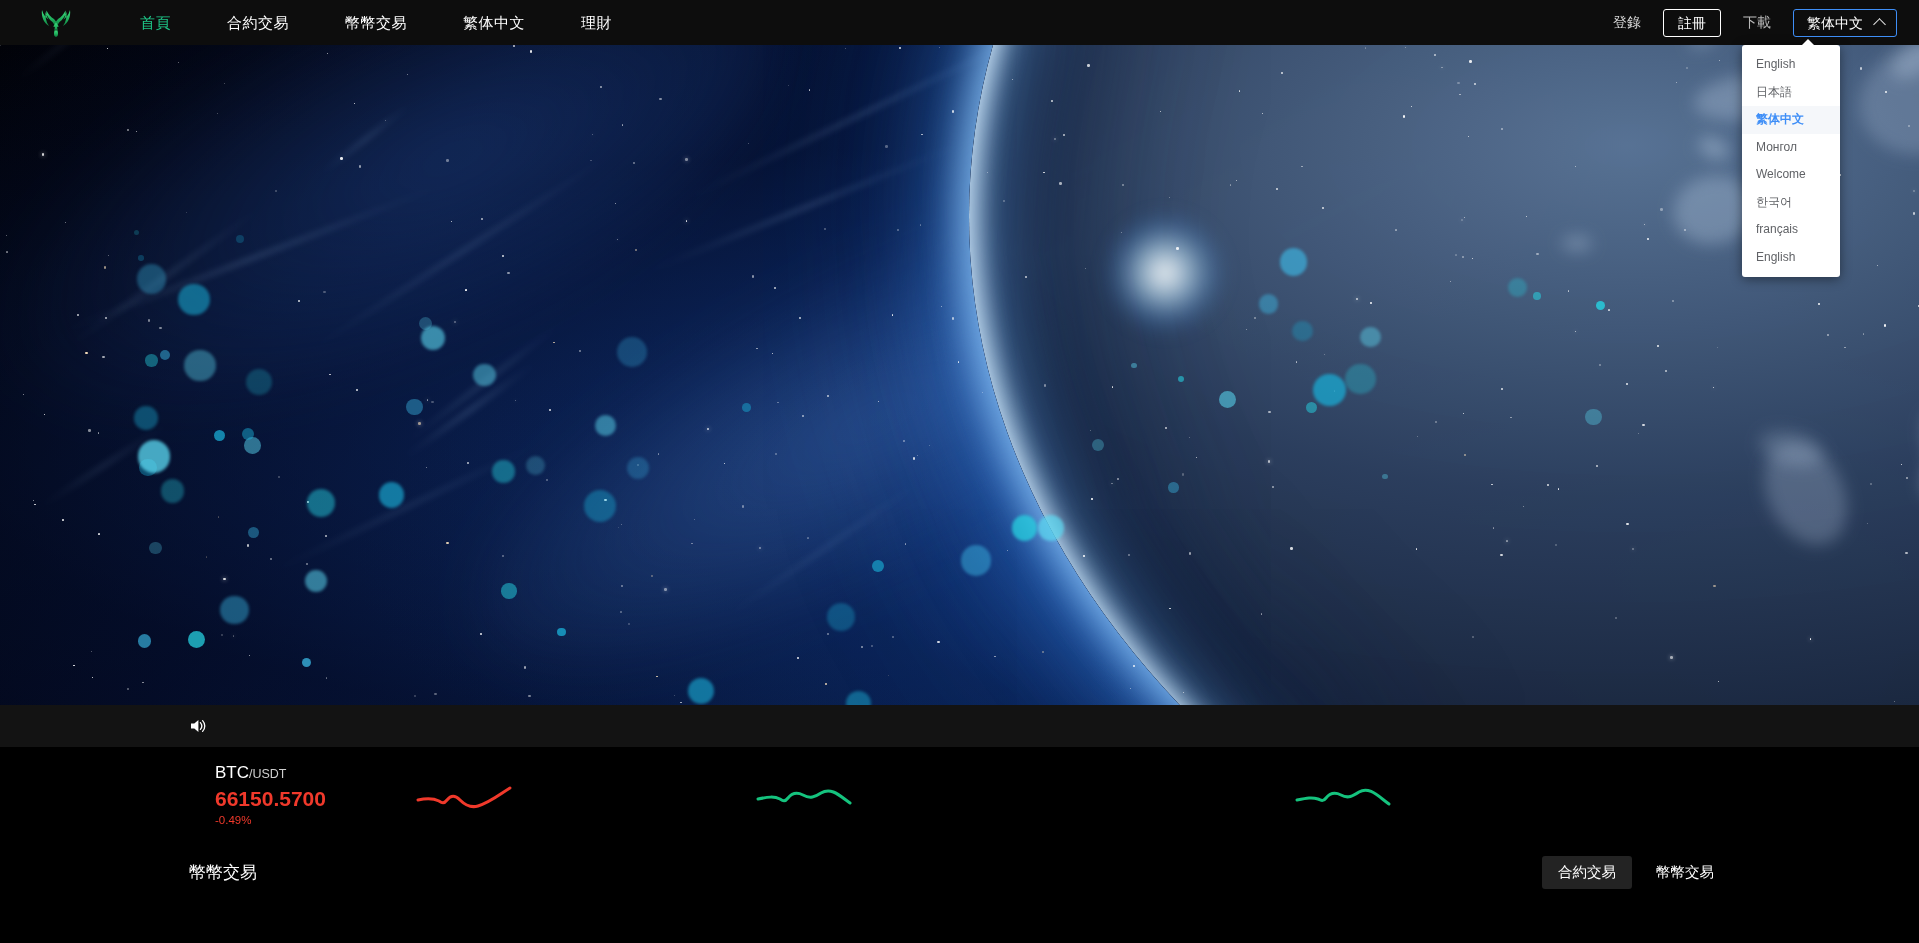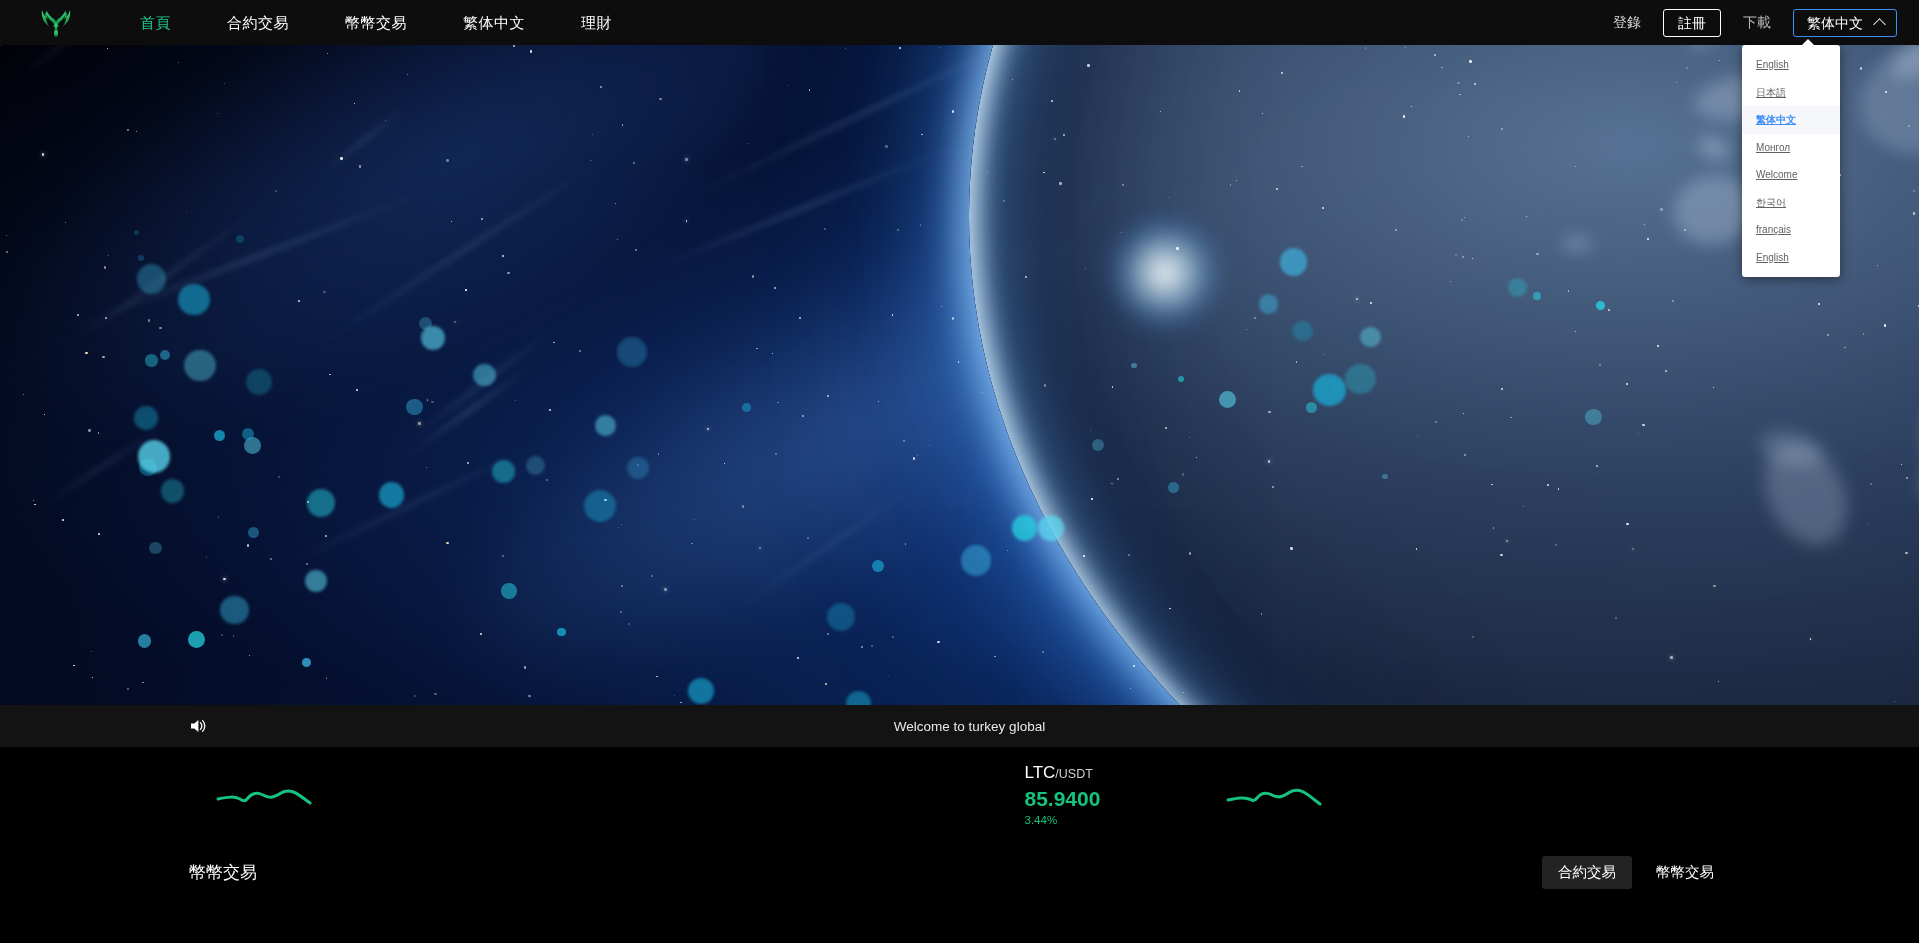--- a/index.html
+++ b/index.html
@@ -73,24 +73,24 @@
     border-radius:3px;
     box-shadow:0 2px 12px rgba(0,0,0,.45);
     padding:6px 0 6px 0;
   }
   .lang-menu::before{
     content:""; position:absolute; top:-6px; right:26px;
     border-left:6px solid transparent; border-right:6px solid transparent;
     border-bottom:6px solid #ffffff;
   }
   .lang-opt{
-    font-size:10px; color:#606266;
+    font-size:12px; color:#606266;
     line-height:27.5px; height:27.5px;
     padding:0 0 0 14px;
-    cursor:pointer; white-space:nowrap;text-decoration:underline;
+    cursor:pointer; white-space:nowrap;
   }
   .lang-opt.selected{ color:#3e8ef7; font-weight:bold; background:#f5f7fa; }
 
   
   .hero{
     position:relative; width:100%; height:660px;
     overflow:hidden; background:#02040d;
   }
   .hero-sky{
     position:absolute; inset:0;
@@ -695,42 +695,48 @@
 </div>
 
 <div class="announce">
   <div class="announce-icon">
     <svg width="18" height="16" viewBox="0 0 18 16" aria-hidden="true">
       <path d="M1 5.6 H4.3 L8.4 2.0 V14.0 L4.3 10.4 H1 Z" fill="#ffffff"></path>
       <path d="M10.4 4.6 A5.2 5.2 0 0 1 10.4 11.4" stroke="#ffffff" stroke-width="1.3" fill="none" stroke-linecap="round"></path>
       <path d="M12.6 2.6 A7.8 7.8 0 0 1 12.6 13.4" stroke="#ffffff" stroke-width="1.3" fill="none" stroke-linecap="round"></path>
     </svg>
   </div>
-  <div class="announce-text">Welcome to turkey global</div>
 </div>
 
 <div class="tickers">
 
+  <div class="tick">
+    <div class="tick-info">
+      <div class="tick-pair">
+        <span>BTC</span><span class="quote">/USDT</span>
+      </div>
+      <div class="tick-price down">66150.5700</div>
+      <div class="tick-chg down">-0.49%</div>
+    </div>
+    <div class="tick-spark">
+      <svg width="110" height="44" viewBox="0 0 110 44" aria-hidden="true">
+        <path d="M3 27 C12 25, 18 25, 24 28 C27 30, 29 31, 32 27 C36 22, 40 22, 45 27 C51 33, 56 35, 63 33 C74 30, 84 22, 95 15" stroke="#f0392b" stroke-width="3" fill="none" stroke-linecap="round" stroke-linejoin="round"></path>
+      </svg>
+    </div>
+  </div>
 
   <div class="tick">
     <div class="tick-spark">
       <svg width="110" height="44" viewBox="0 0 110 44" aria-hidden="true">
         <path d="M3 26 C13 24, 19 23, 25 26 C28 28, 30 29, 33 25 C37 20, 42 19, 48 22 C55 26, 60 24, 66 20 C76 14, 84 22, 95 30" stroke="#15c37e" stroke-width="3" fill="none" stroke-linecap="round" stroke-linejoin="round"></path>
       </svg>
     </div>
   </div>
 
   <div class="tick">
-    <div class="tick-info">
-      <div class="tick-pair">
-        <span>LTC</span><span class="quote">/USDT</span>
-      </div>
-      <div class="tick-price up">85.9400</div>
-      <div class="tick-chg up">3.44%</div>
-    </div>
     <div class="tick-spark">
       <svg width="110" height="44" viewBox="0 0 110 44" aria-hidden="true">
         <path d="M3 27 C13 25, 18 24, 24 26 C27 27, 29 29, 32 25 C36 20, 41 19, 47 22 C54 26, 59 23, 65 19 C75 13, 84 23, 95 31" stroke="#15c37e" stroke-width="3" fill="none" stroke-linecap="round" stroke-linejoin="round"></path>
       </svg>
     </div>
   </div>
 
 </div>
 
 <div class="market">

